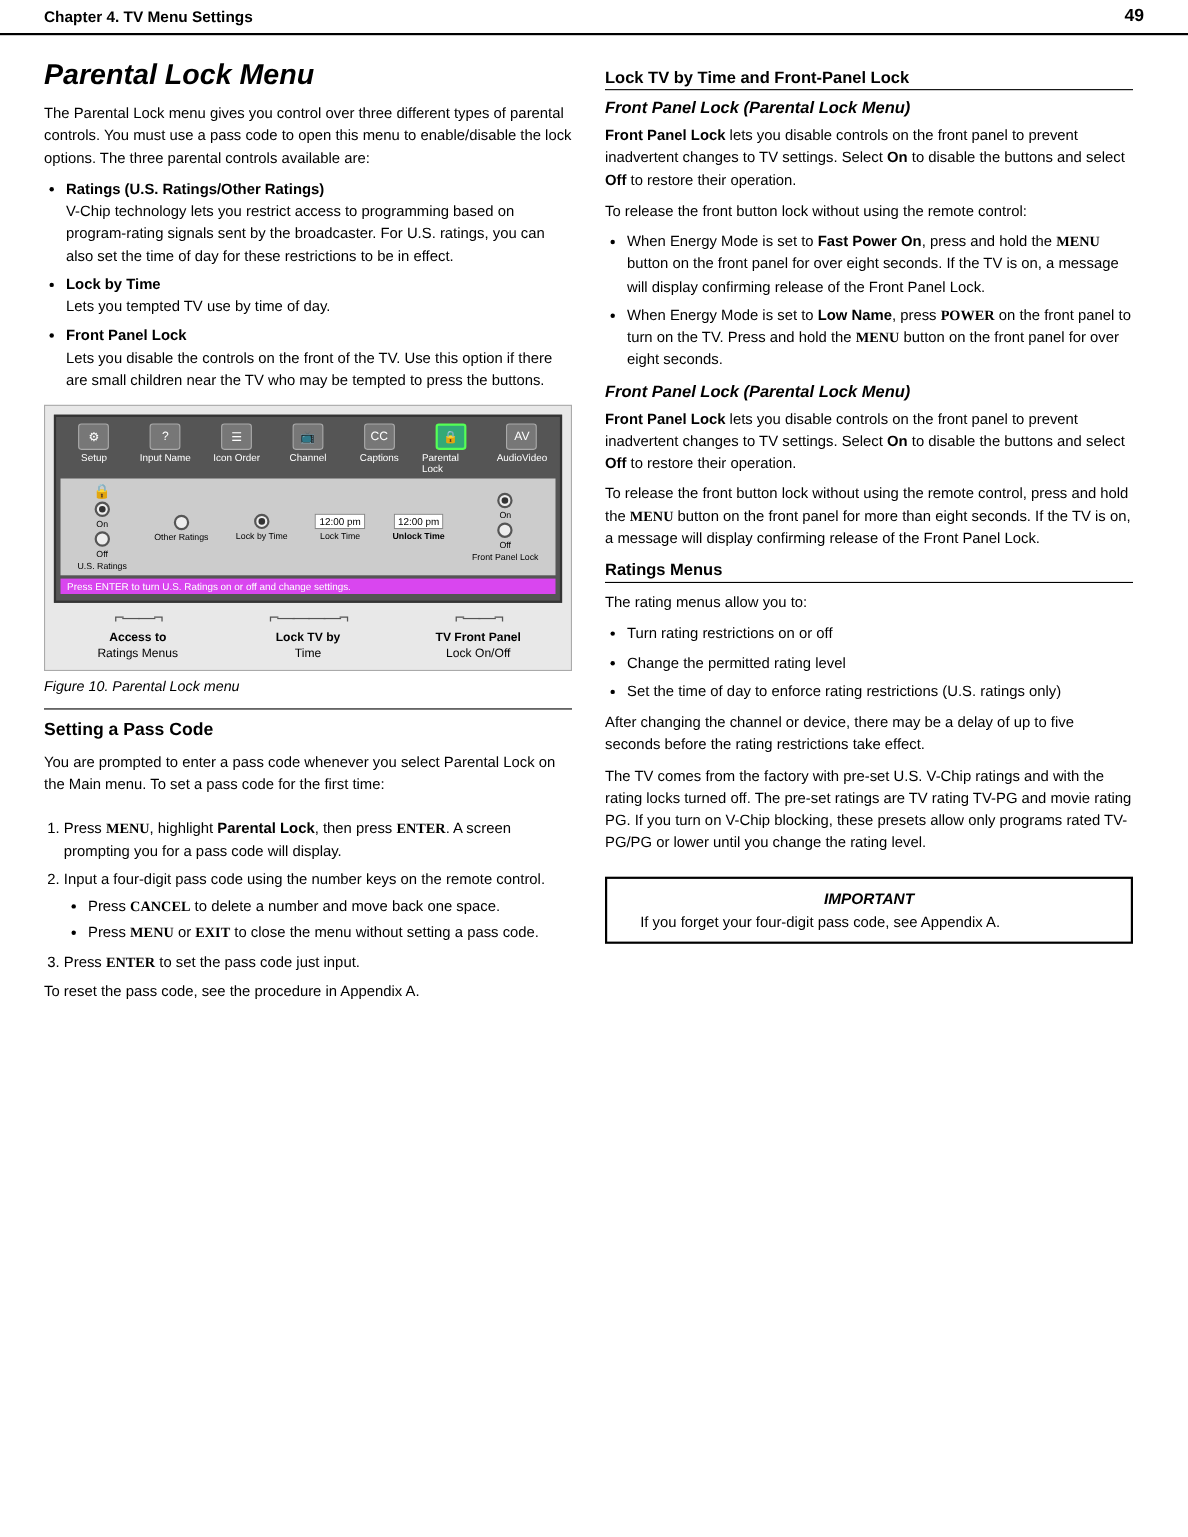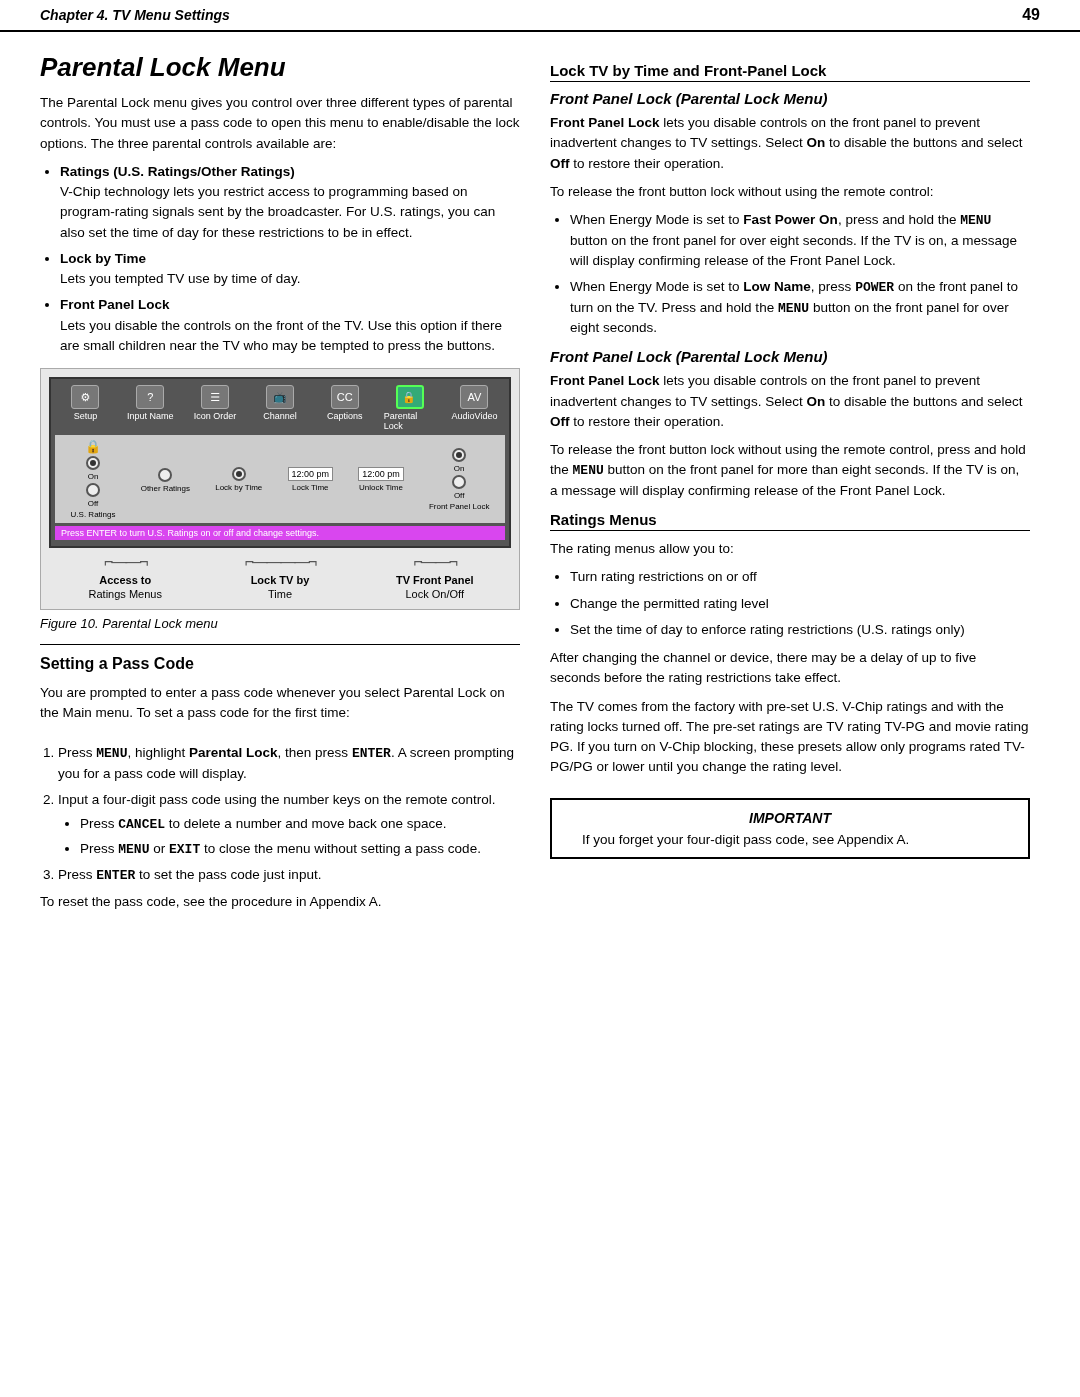--- a/index.html
+++ b/index.html
@@ -13,21 +13,20 @@
     }
     .page-header {
       display: flex;
       justify-content: space-between;
       align-items: center;
       border-bottom: 2px solid #000;
       padding: 6px 40px 6px 40px;
       margin-bottom: 0;
     }
     .page-header-title {
-      font-style: italic;
       font-weight: bold;
       font-size: 14px;
     }
     .page-header-num {
       font-weight: bold;
       font-size: 16px;
     }
     .page-body {
       display: flex;
       flex-direction: row;
@@ -72,21 +71,21 @@
       padding-bottom: 2px;
       margin-top: 10px;
     }
     .subsection-heading {
       font-style: italic;
       font-weight: bold;
       font-size: 15px;
       margin-bottom: 6px;
       margin-top: 4px;
     }
-    .mono { font-family: Liberation Mono, monospace; font-weight: bold; font-size: 13px; }
+    .mono { font-family: Liberation Serif, serif; font-weight: bold; font-size: 13px; }
     .figure-box {
       border: 1px solid #aaa;
       background: #e8e8e8;
       margin: 12px 0 4px 0;
       padding: 8px;
       width: 100%;
     }
     .figure-caption {
       font-style: italic;
       font-size: 13px;
@@ -293,21 +292,21 @@
           <div class="tv-menu-item">
             <div class="radio on"></div>
             <span style="font-size:8px;">Lock by Time</span>
           </div>
           <div class="tv-menu-item">
             <div class="time-box">12:00 pm</div>
             <span style="font-size:8px;">Lock Time</span>
           </div>
           <div class="tv-menu-item">
             <div class="time-box">12:00 pm</div>
-            <span style="font-size:8px;">Unlock Time</span>
+            <span style="font-size:8px;font-weight:bold;">Unlock Time</span>
           </div>
           <div class="tv-menu-item">
             <div class="radio on"></div>
             <span style="font-size:8px;">On</span>
             <div class="radio"></div>
             <span style="font-size:8px;">Off</span>
             <span style="font-size:8px;">Front Panel Lock</span>
           </div>
         </div>
 

